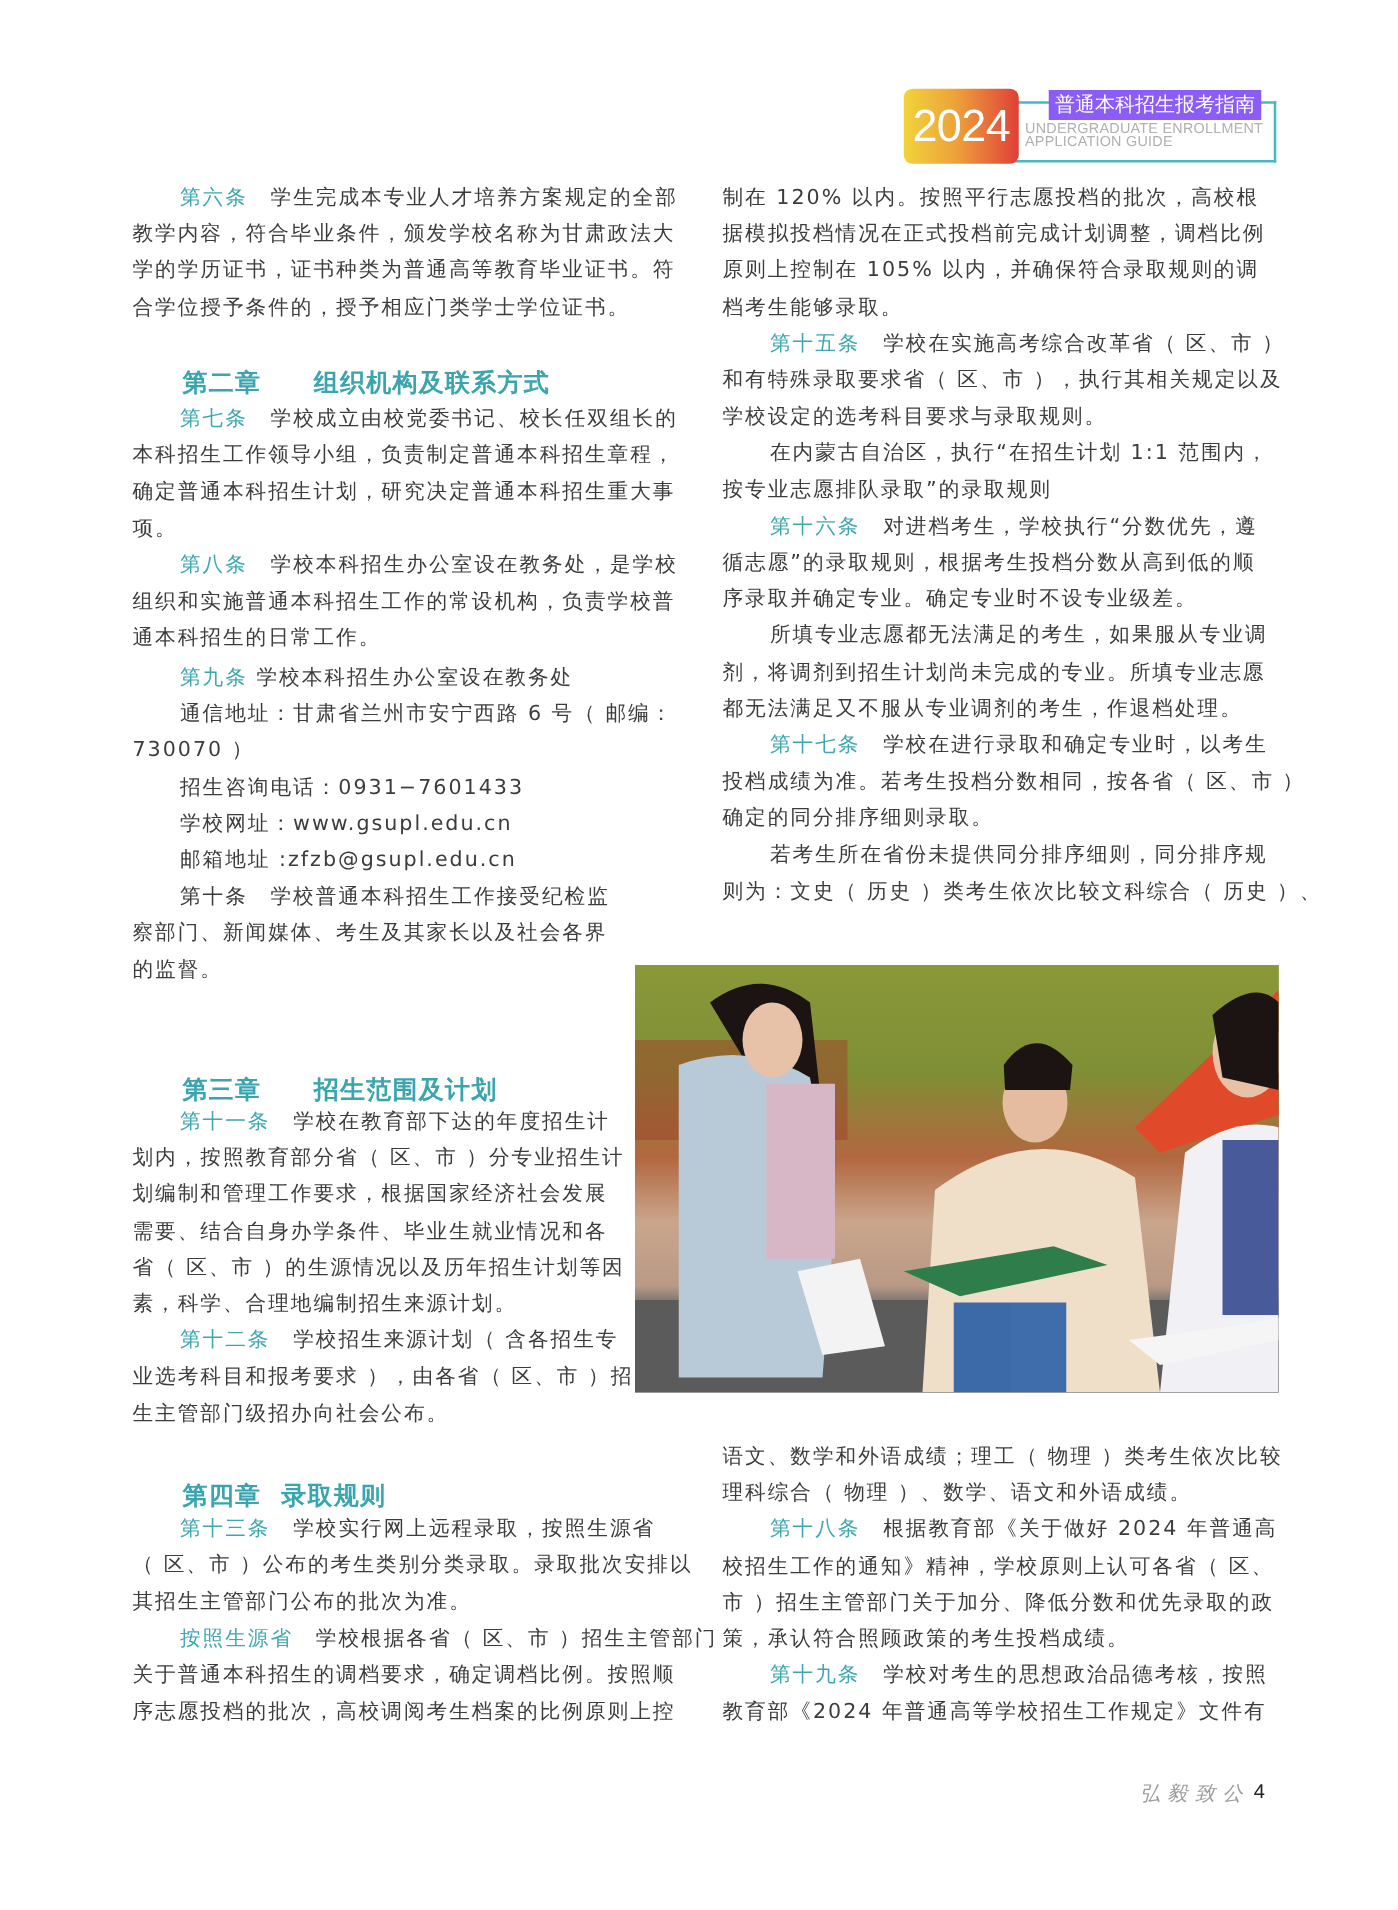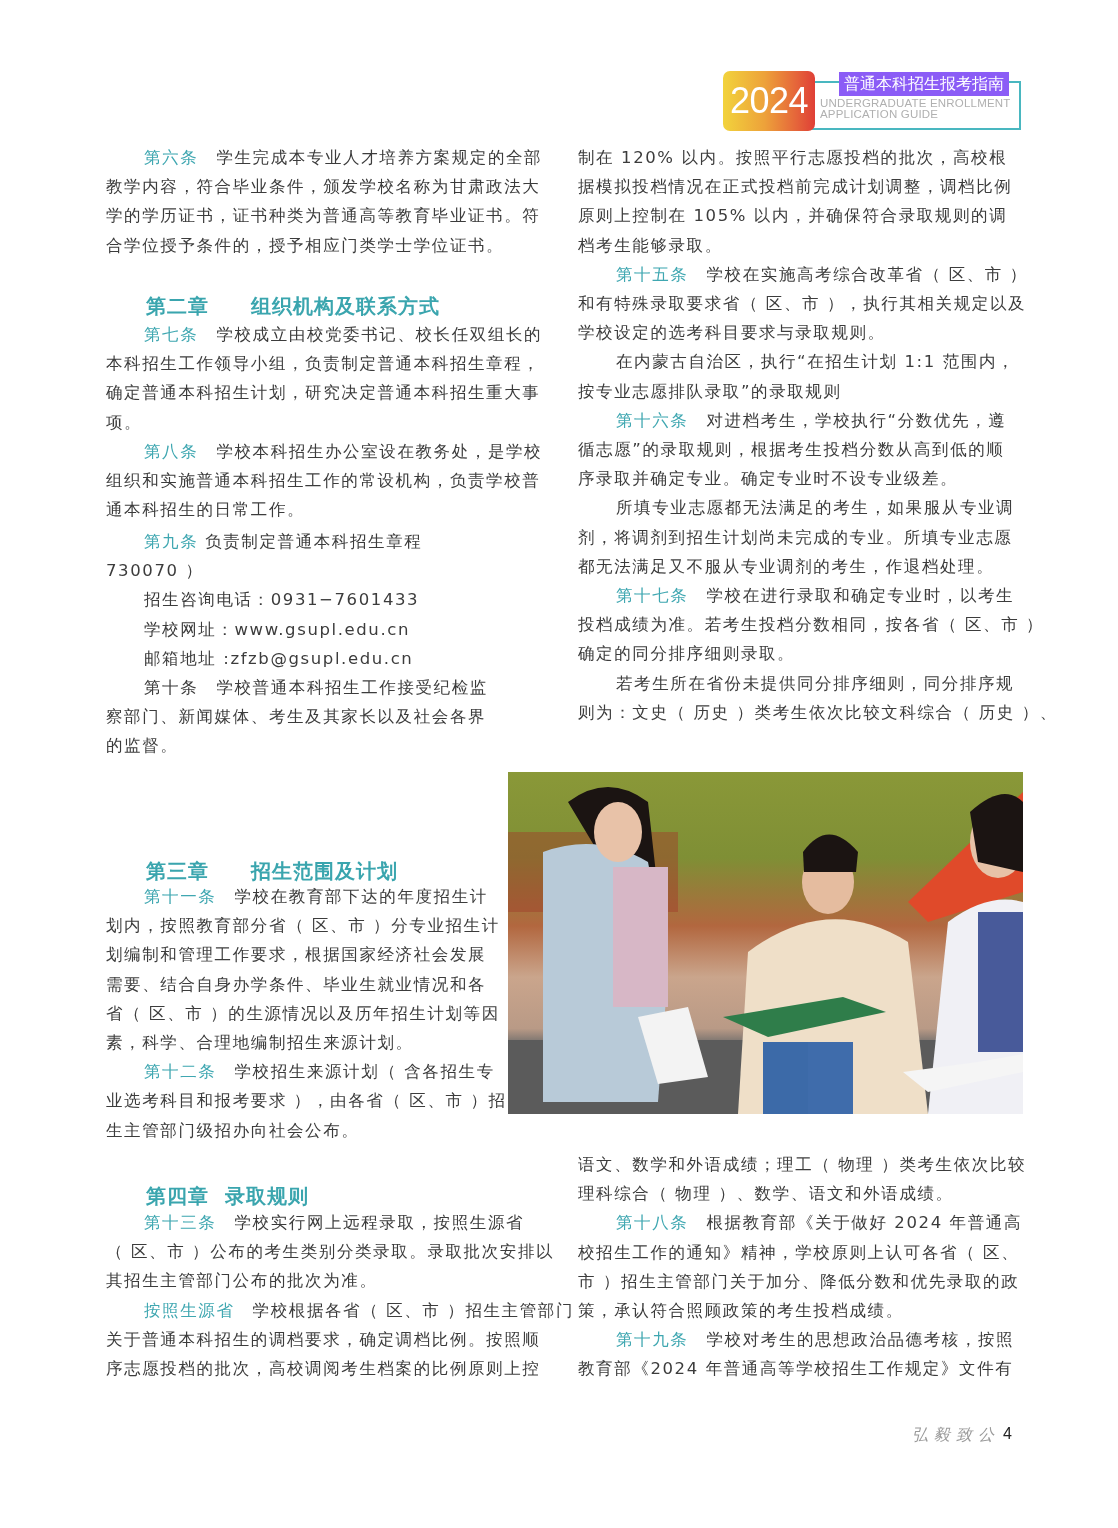--- a/index.html
+++ b/index.html
@@ -63,21 +63,22 @@
   <span class="line">项。</span>
 </div>
 
 <div class="p" style="left:106px; top:437px; width:448px;">
   <span class="line" style="padding-left:38px"><span class="lead">第八条</span>　<span>学校本科招生办公室设在教务处，是学校</span></span>
   <span class="line">组织和实施普通本科招生工作的常设机构，负责学校普</span>
   <span class="line">通本科招生的日常工作。</span>
 </div>
 
 <div class="p" style="left:106px; top:527px; width:448px;">
-  <span class="line" style="padding-left:38px"><span class="lead">第九条</span> <span>负责制定普通本科招生章程</span></span>
+  <span class="line" style="padding-left:38px"><span class="lead">第九条</span> <span>学校本科招生办公室设在教务处</span></span>
+  <span class="line" style="padding-left:38px">通信地址：甘肃省兰州市安宁西路 6 号（ 邮编：</span>
   <span class="line">730070 ）</span>
   <span class="line" style="padding-left:38px">招生咨询电话：0931−7601433</span>
   <span class="line" style="padding-left:38px">学校网址：www.gsupl.edu.cn</span>
   <span class="line" style="padding-left:38px">邮箱地址 :zfzb@gsupl.edu.cn</span>
   <span class="line" style="padding-left:38px">第十条　学校普通本科招生工作接受纪检监</span>
   <span class="line">察部门、新闻媒体、考生及其家长以及社会各界</span>
   <span class="line">的监督。</span>
 </div>
 
 <div class="h" style="left:146px; top:858px;">第三章　　招生范围及计划</div>

